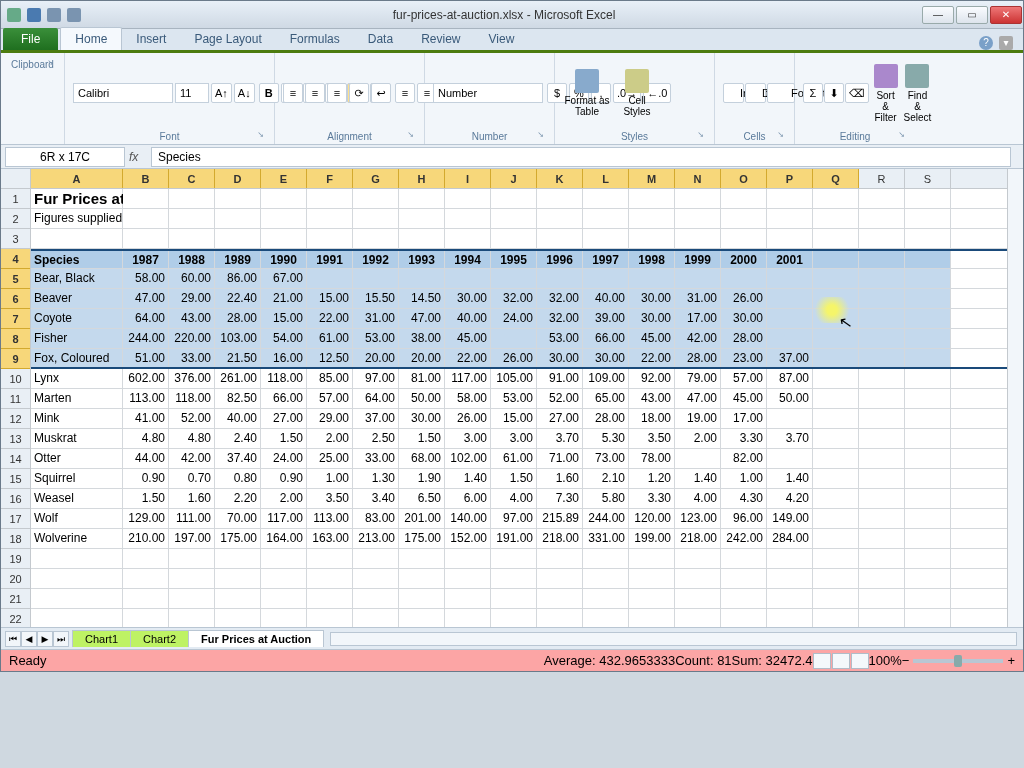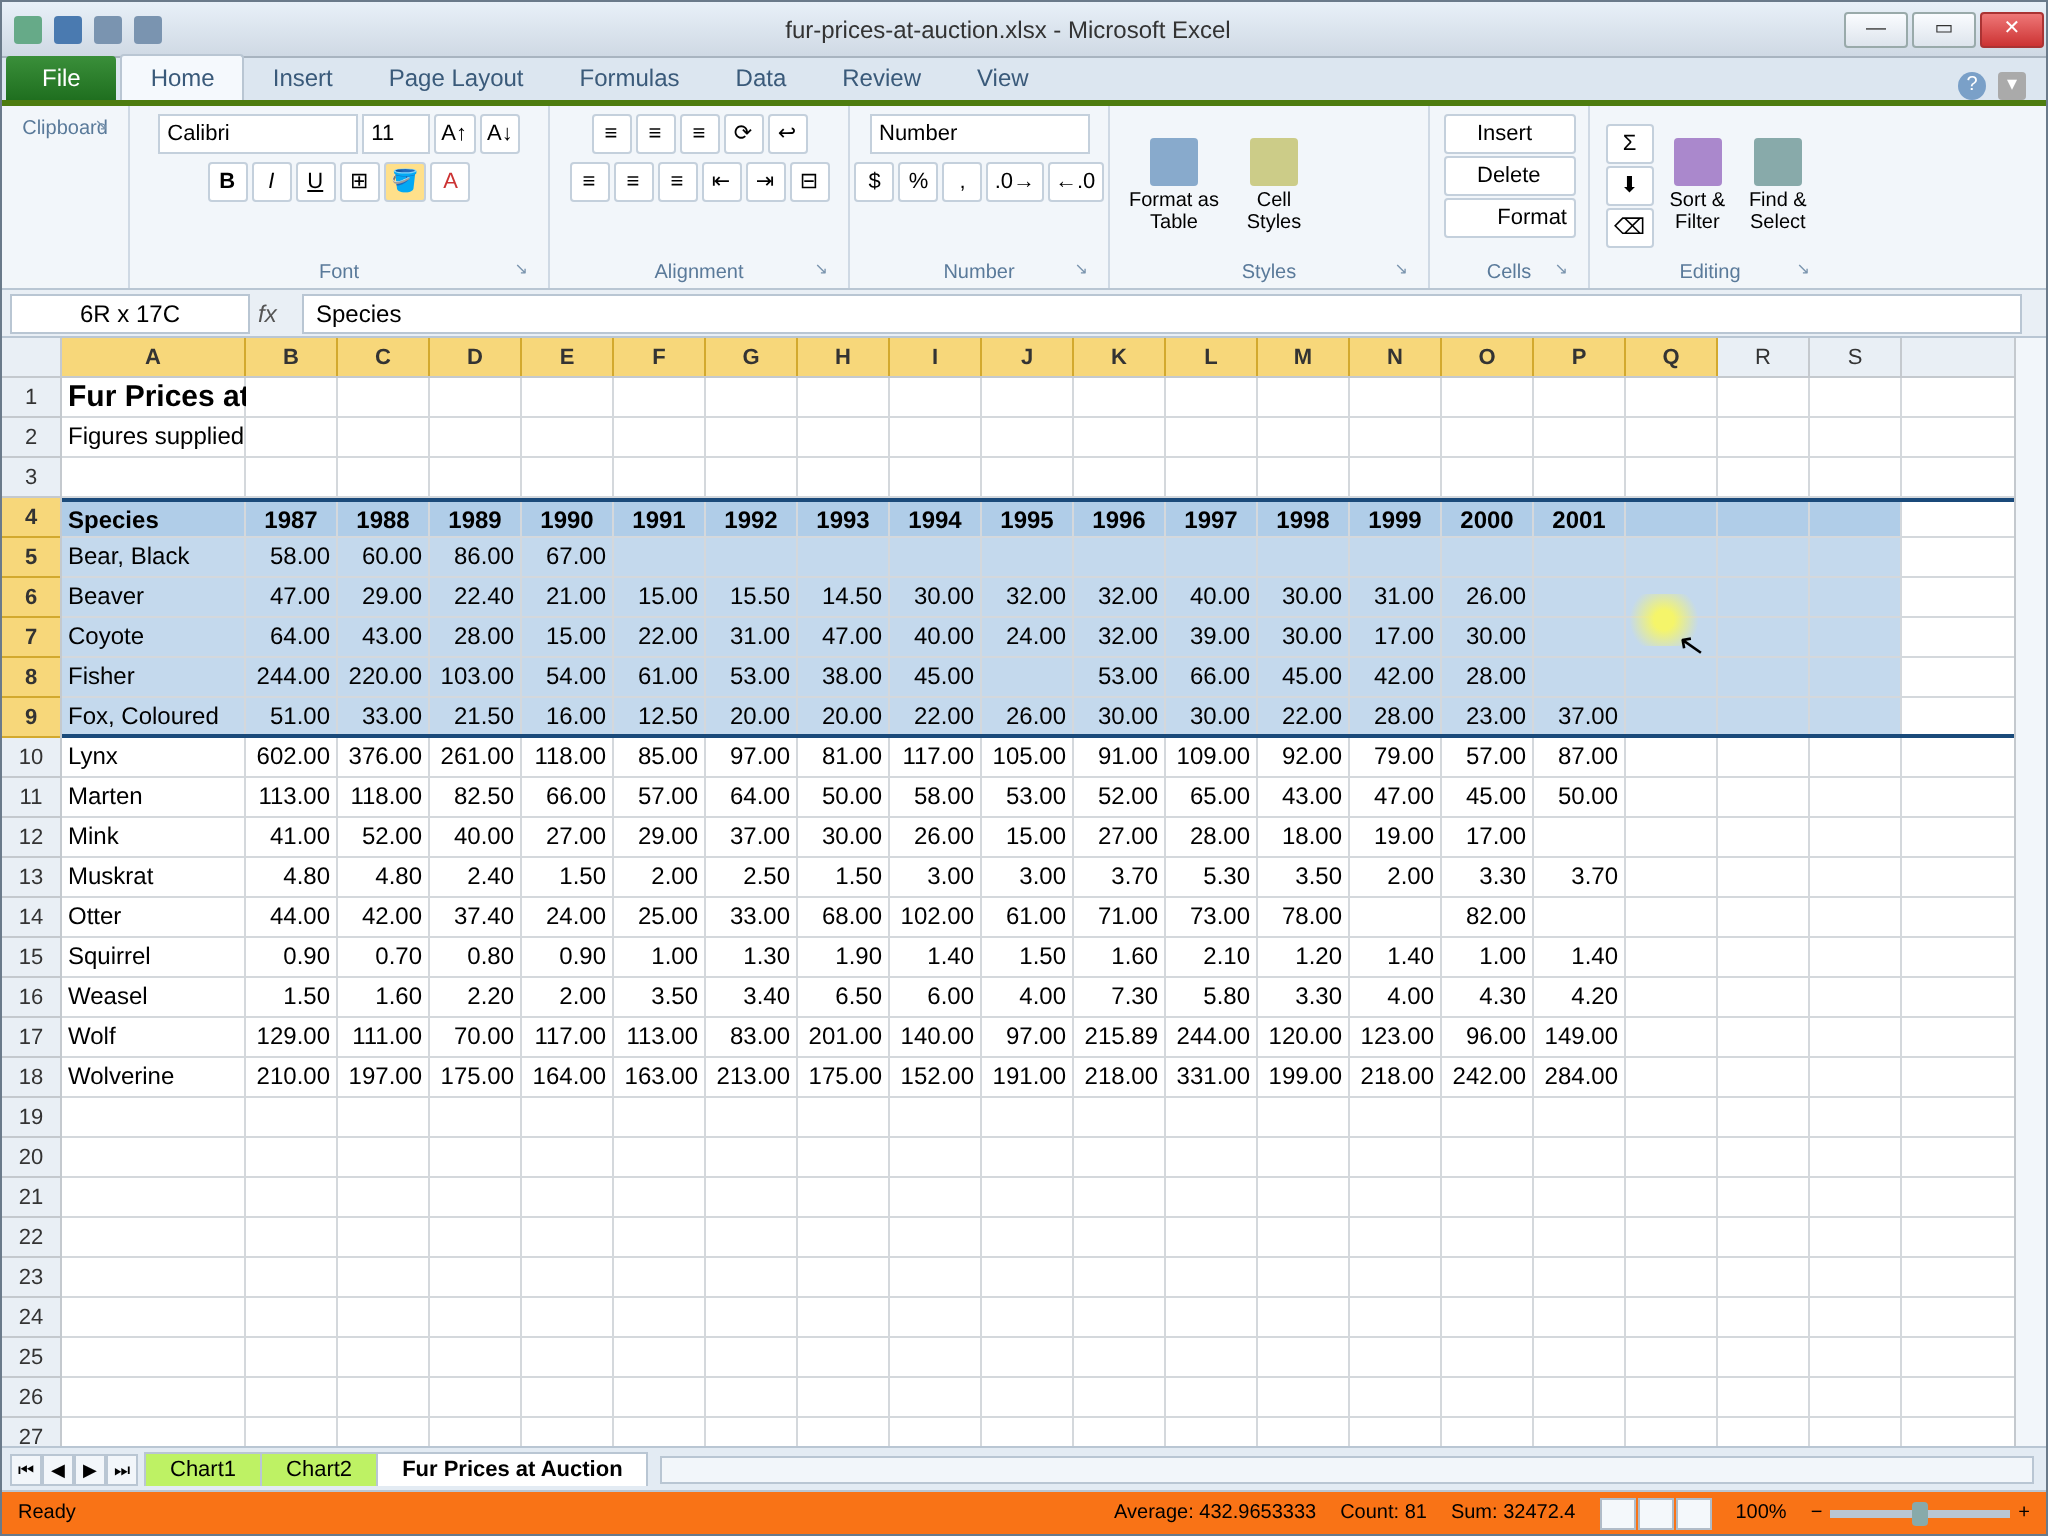--- a/index.html
+++ b/index.html
@@ -1,17 +1,17 @@
 <!DOCTYPE html>
 <html><head>
 <meta charset="utf-8">
 <style>
 * { margin: 0; padding: 0; box-sizing: border-box; font-family: "Segoe UI", Tahoma, sans-serif; }
 html, body { width: 1024px; height: 768px; overflow: hidden; background: #cfd8e0; }
-.window { width: 1024px; height: 768px; display: flex; flex-direction: column; background: #dce6f0; border: 1px solid #6a7a8a; }
+.window { width: 1024px; height: 672px; display: flex; flex-direction: column; background: #dce6f0; border: 1px solid #6a7a8a; }
 .titlebar { height: 28px; background: linear-gradient(#e8f0f8,#cfd9e4); display: flex; align-items: center; font-size: 12px; color: #333; border-bottom: 1px solid #a8b4c0; }
 .titlebar .qat { display: flex; gap: 6px; padding: 0 6px; align-items: center; }
 .qat-ico { width: 14px; height: 14px; background: #6a8; border-radius: 2px; }
 .qat-ico.save { background: #4a7ab0; }
 .qat-ico.undo, .qat-ico.redo { background: #7a94b0; }
 .titlebar .title { flex: 1; text-align: center; }
 .titlebar .winctl { display: flex; }
 .winbtn { width: 32px; height: 18px; margin: 2px 1px; border: 1px solid #9aa; border-radius: 2px; background: linear-gradient(#fafcff,#dde4ec); font-size: 10px; text-align: center; line-height: 16px; cursor: pointer; }
 .winbtn.close { background: linear-gradient(#e77,#c33); color: #fff; border-color: #a33; }
 .menubar { height: 24px; background: #dce6f0; display: flex; align-items: flex-end; font-size: 12px; padding-left: 2px; border-bottom: 3px solid #4d7c0f; }
@@ -23,21 +23,21 @@
 .ribbon { height: 92px; background: #f2f6fa; border-bottom: 1px solid #b9c6d3; display: flex; font-size: 11px; }
 .rgroup { border-right: 1px solid #cfd9e4; padding: 4px 8px 2px; display: flex; flex-direction: column; justify-content: space-between; }
 .rgroup .body { flex: 1; display: flex; align-items: center; gap: 4px; }
 .rgroup .lab { text-align: center; color: #5a7a9a; font-size: 10px; padding-top: 2px; position: relative; }
 .rgroup .lab::after { content: "↘"; position: absolute; right: 2px; top: 1px; font-size: 8px; color: #7a94ae; }
 .bigbtn { width: 40px; height: 62px; display: flex; flex-direction: column; align-items: center; justify-content: center; border: 1px solid transparent; border-radius: 3px; cursor: pointer; gap: 2px; }
 .bigbtn .ico { width: 24px; height: 24px; background: #d8a060; border-radius: 2px; }
 .bigbtn .txt { font-size: 10px; text-align: center; line-height: 1.1; }
 .smallbtn { min-width: 20px; height: 20px; border: 1px solid #c4d0dc; background: #fff; border-radius: 2px; font-size: 11px; text-align: center; line-height: 18px; cursor: pointer; padding: 0 3px; }
 .fontsel { height: 20px; border: 1px solid #c4d0dc; background: #fff; font-size: 11px; padding: 0 4px; line-height: 18px; cursor: pointer; }
-.col-flex { display: flex; flex-direction: column; gap: 2px; }
+.col-flex { display: flex; flex-direction: row; gap: 2px; }
 .row-flex { display: flex; gap: 2px; align-items: center; }
 .namebox-bar { height: 24px; background: #e9eff5; border-bottom: 1px solid #b9c6d3; display: flex; align-items: center; font-size: 12px; }
 .namebox { width: 120px; height: 20px; border: 1px solid #b9c6d3; background: #fff; margin: 0 4px; padding: 0 6px; line-height: 18px; text-align: center; }
 .fx-label { width: 22px; font-style: italic; color: #555; }
 .formula-bar { flex: 1; height: 20px; border: 1px solid #b9c6d3; background: #fff; margin-right: 12px; padding: 0 6px; line-height: 18px; }
 .grid-area { flex: 1; position: relative; background: #fff; overflow: hidden; display: flex; }
 .rowhdrs { width: 30px; background: #e9eff5; border-right: 1px solid #c4c9ce; }
 .rowhdrs .corner { height: 20px; background: #e9eff5; border-bottom: 1px solid #c4c9ce; }
 .rowhdrs .rh { height: 20px; border-bottom: 1px solid #c4c9ce; font-size: 11px; text-align: center; line-height: 20px; color: #333; cursor: pointer; }
 .rowhdrs .rh.sel { background: #f7d77a; border-color: #d3a92e; font-weight: bold; }
@@ -59,21 +59,21 @@
 .sel-border-top { border-top: 2px solid #1a4a7a; }
 .sel-border-bot { border-bottom: 2px solid #1a4a7a; }
 .hl { position: absolute; width: 42px; height: 26px; border-radius: 12px; background: radial-gradient(circle,#f5f56a 20%,rgba(245,245,106,0) 70%); pointer-events: none; }
 .sheet-tabs { height: 22px; background: #e3ebf3; border-top: 1px solid #b9c6d3; display: flex; align-items: center; font-size: 11px; }
 .navarrows { display: flex; gap: 0; padding: 0 4px; }
 .navarrow { width: 16px; height: 16px; border: 1px solid #b9c6d3; background: #f2f6fa; text-align: center; line-height: 14px; font-size: 9px; cursor: pointer; }
 .stab { padding: 2px 12px; border: 1px solid #b9c6d3; border-bottom: none; background: #bef264; margin-left: -1px; cursor: pointer; }
 .stab.active { background: #fff; font-weight: bold; }
 .hscroll { flex: 1; margin: 0 6px; height: 14px; border: 1px solid #b9c6d3; background: #f2f6fa; position: relative; }
 .vscroll { width: 16px; background: #f2f6fa; border-left: 1px solid #c4c9ce; }
-.statusbar { height: 22px; background: #f97316; border-top: 1px solid #b9c6d3; display: flex; align-items: center; font-size: 10px; padding: 0 8px; gap: 12px; }
+.statusbar { height: 22px; background: #fca5a5; border-top: 1px solid #b9c6d3; display: flex; align-items: center; font-size: 13px; padding: 0 8px; }
 .statusbar .spacer { flex: 1; }
 .viewbtns { display: flex; gap: 1px; }
 .viewbtn { width: 18px; height: 16px; border: 1px solid #b0bcc8; background: #f4f8fb; cursor: pointer; }
 .zoom { display: flex; align-items: center; gap: 4px; }
 .zoom .slider { width: 90px; height: 4px; background: #b9c6d3; position: relative; }
 .zoom .slider::after { content: ""; position: absolute; left: 45%; top: -4px; width: 8px; height: 12px; background: #8aa; border-radius: 2px; }
 .cursor-arrow { position: absolute; font-size: 16px; color: #000; pointer-events: none; transform: rotate(-10deg); }
 </style>
 </head>
 <body>

